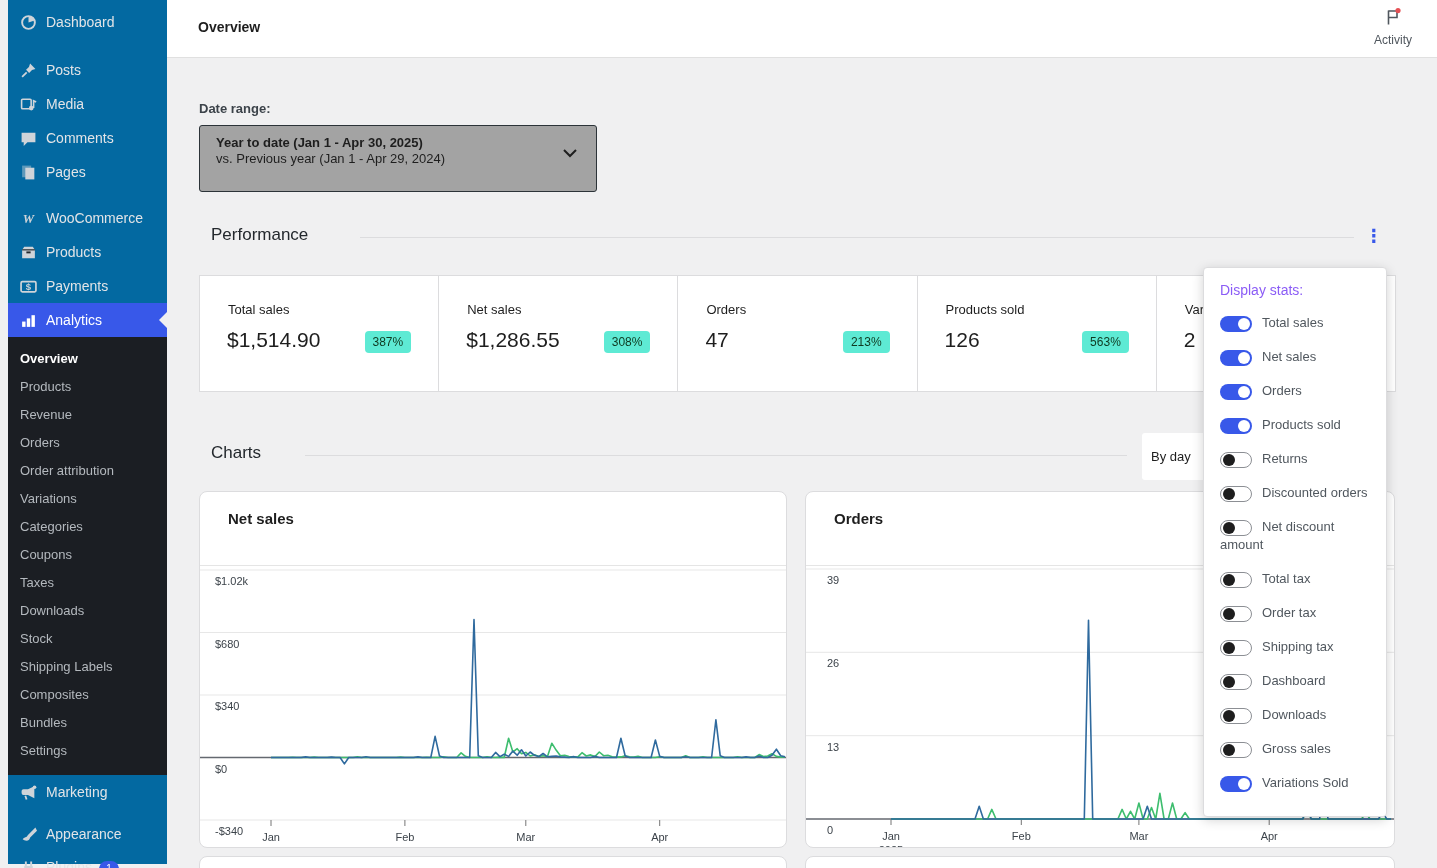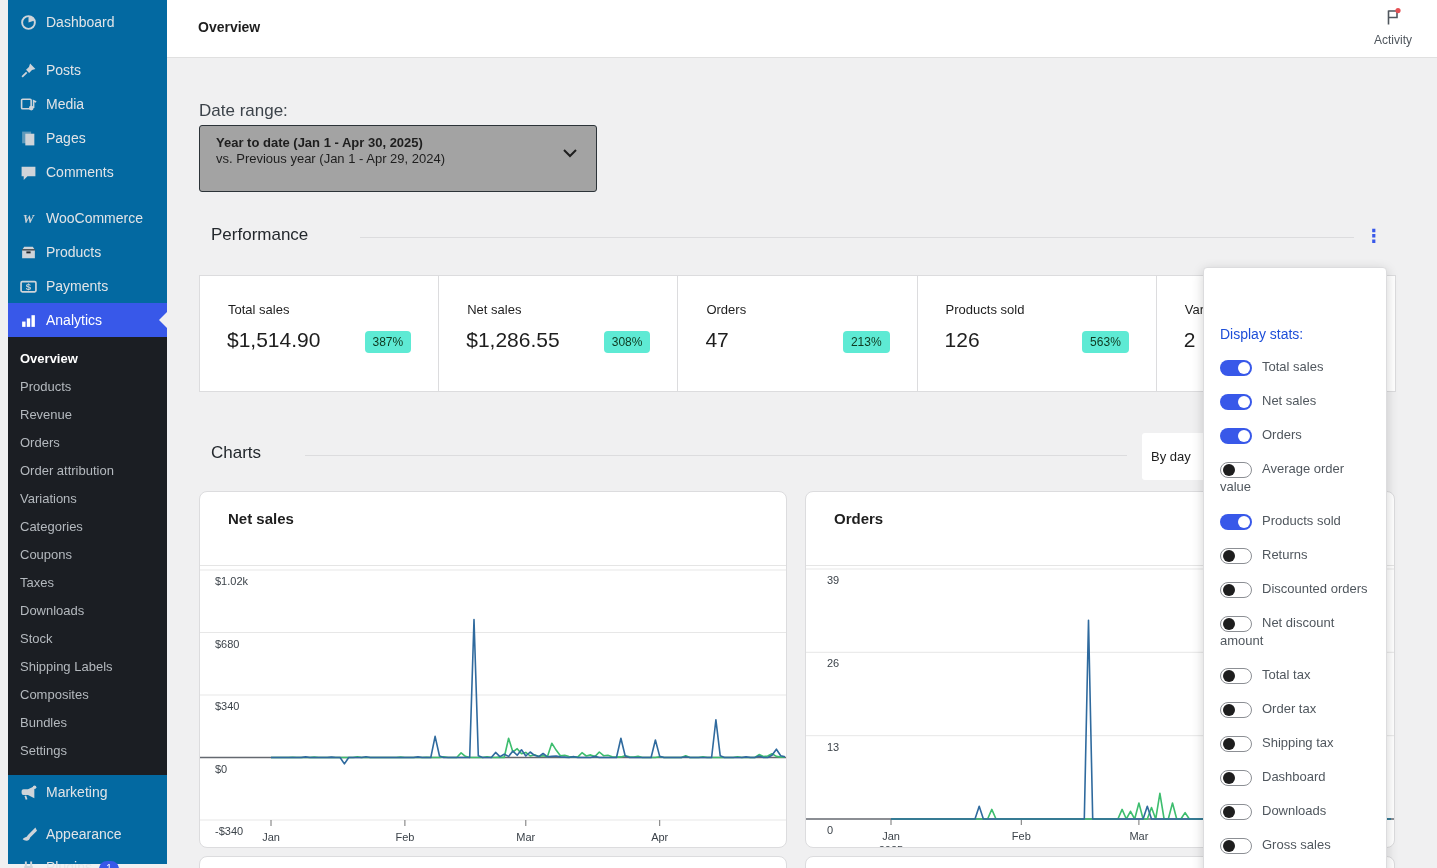--- a/index.html
+++ b/index.html
@@ -21,21 +21,21 @@
   .submenu-item.current{color:#fff;font-weight:bold;}
   .badge-count{display:inline-block;min-width:16px;height:16px;border-radius:9px;background:#3858e9;
       color:#fff;font-size:10px;line-height:16px;text-align:center;margin-left:7px;padding:0 2px;}
   
   .topbar{position:absolute;left:159px;top:0;right:0;height:57px;background:#fff;border-bottom:1px solid #e0e0e0;z-index:4;}
   .topbar .title{position:absolute;left:39px;top:19px;font-size:14px;font-weight:bold;color:#1e1e1e;}
   .activity-btn{position:absolute;right:12px;top:7px;width:64px;text-align:center;cursor:pointer;}
   .activity-btn .lbl{font-size:12px;color:#50575e;margin-top:2px;}
   
   .content{position:absolute;left:159px;top:57px;right:0;bottom:0;background:#f0f0f1;overflow:hidden;}
-  .date-label{position:absolute;left:40px;top:44px;font-size:17px;color:#3c434a;}
+  .date-label{position:absolute;left:40px;top:44px;font-size:13px;color:#3c434a;font-weight:bold;}
   .date-select{position:absolute;left:40px;top:68px;width:398px;height:67px;background:#a3a3a3;
       border:1px solid #2c3338;border-radius:3px;box-sizing:border-box;padding:8px 40px 0 16px;cursor:pointer;}
   .date-select .l1{font-size:13px;font-weight:bold;color:#1e1e1e;line-height:17px;}
   .date-select .l2{font-size:13px;color:#1e1e1e;line-height:16px;}
   .date-select .chev{position:absolute;right:18px;top:18px;}
   .sec-title{position:absolute;font-size:17px;font-weight:500;color:#23282d;}
   .sec-line{position:absolute;height:1px;background:#dcdcde;}
   .menu-dots{position:absolute;left:1206px;top:166px;width:18px;height:26px;color:#3858e9;
       font-size:18px;font-weight:bold;text-align:center;line-height:26px;cursor:pointer;}
   
@@ -54,21 +54,21 @@
       border-radius:8px;box-sizing:border-box;overflow:hidden;}
   .chart-card .chead{height:55px;border-bottom:1px solid #e5e5e5;}
   .chart-card h3{margin:18px 0 0 28px;font-size:15px;font-weight:bold;color:#1e1e1e;}
   .chart-svg{display:block;}
   .sliver{position:absolute;top:799px;height:60px;background:#fff;border:1px solid #dcdcde;
       border-radius:8px 8px 0 0;box-sizing:border-box;}
   
   .stats-panel{position:absolute;left:1203px;top:267px;width:184px;background:#fff;border:1px solid #dcdcde;
       border-radius:4px;box-shadow:0 3px 12px rgba(0,0,0,.18);box-sizing:border-box;
       padding:14px 14px 8px 16px;z-index:20;}
-  .stats-panel .ptitle{font-size:14px;color:#1d4ed8;margin-bottom:16px;margin-top:44px;}
+  .stats-panel .ptitle{font-size:14px;color:#8b5cf6;margin-bottom:16px;}
   .toggle-row{margin-bottom:16px;font-size:13px;color:#50575e;line-height:18px;cursor:pointer;}
   .toggle{display:inline-block;width:32px;height:16px;border-radius:9px;position:relative;
       vertical-align:middle;margin-right:10px;box-sizing:border-box;}
   .toggle.on{background:#3858e9;}
   .toggle.on::after{content:"";position:absolute;right:2px;top:2px;width:12px;height:12px;border-radius:50%;background:#fff;}
   .toggle.off{background:#fff;border:1px solid #8c8f94;}
   .toggle.off::after{content:"";position:absolute;left:2px;top:1px;width:12px;height:12px;border-radius:50%;background:#1e1e1e;}
 </style>
 </head>
 <body>
@@ -101,33 +101,33 @@
             <rect x="1.5" y="3" width="9" height="9" rx="1" fill="none" stroke="currentColor" stroke-width="1.5"></rect>
             <circle cx="10.6" cy="11.4" r="2.2" fill="currentColor"></circle>
             <path d="M12.8 11.4 V4.4 L15.2 5.6" stroke="currentColor" stroke-width="1.5" fill="none"></path>
           </svg>
         </span>
         <span>Media</span>
       </div>
       <div class="side-item">
         <span class="ico">
           <svg width="17" height="17" viewBox="0 0 16 16">
+            <path d="M1.5 2.5 h13 v9 h-7.5 l-3.5 3.5 v-3.5 h-2 z" fill="currentColor"></path>
+          </svg>
+        </span>
+        <span>Comments</span>
+      </div>
+      <div class="side-item">
+        <span class="ico">
+          <svg width="17" height="17" viewBox="0 0 16 16">
             <rect x="2" y="1.5" width="8.5" height="11" fill="currentColor" opacity=".45"></rect>
             <rect x="5" y="3.5" width="8.5" height="11" fill="currentColor"></rect>
           </svg>
         </span>
         <span>Pages</span>
-      </div>
-      <div class="side-item">
-        <span class="ico">
-          <svg width="17" height="17" viewBox="0 0 16 16">
-            <path d="M1.5 2.5 h13 v9 h-7.5 l-3.5 3.5 v-3.5 h-2 z" fill="currentColor"></path>
-          </svg>
-        </span>
-        <span>Comments</span>
       </div>
       <div class="side-gap-b"></div>
       <div class="side-item">
         <span class="ico">
           <svg width="17" height="17" viewBox="0 0 16 16">
             <text x="8" y="12.5" font-size="12" font-weight="bold" font-style="italic" text-anchor="middle" fill="currentColor" font-family="Liberation Serif,serif">W</text>
           </svg>
         </span>
         <span>WooCommerce</span>
       </div>
@@ -331,21 +331,20 @@
   <div class="sliver" style="left:40px;width:588px;"></div>
   <div class="sliver" style="left:646px;width:590px;"></div>
 </div>
 
 <div class="stats-panel">
   <div class="ptitle">Display stats:</div>
   <div id="toggle-list">
       <div class="toggle-row"><span class="toggle on"></span><span>Total sales</span></div>
       <div class="toggle-row"><span class="toggle on"></span><span>Net sales</span></div>
       <div class="toggle-row"><span class="toggle on"></span><span>Orders</span></div>
-      <div class="toggle-row"><span class="toggle off"></span><span>Average order value</span></div>
       <div class="toggle-row"><span class="toggle on"></span><span>Products sold</span></div>
       <div class="toggle-row"><span class="toggle off"></span><span>Returns</span></div>
       <div class="toggle-row"><span class="toggle off"></span><span>Discounted orders</span></div>
       <div class="toggle-row"><span class="toggle off"></span><span>Net discount amount</span></div>
       <div class="toggle-row"><span class="toggle off"></span><span>Total tax</span></div>
       <div class="toggle-row"><span class="toggle off"></span><span>Order tax</span></div>
       <div class="toggle-row"><span class="toggle off"></span><span>Shipping tax</span></div>
       <div class="toggle-row"><span class="toggle off"></span><span>Dashboard</span></div>
       <div class="toggle-row"><span class="toggle off"></span><span>Downloads</span></div>
       <div class="toggle-row"><span class="toggle off"></span><span>Gross sales</span></div>

